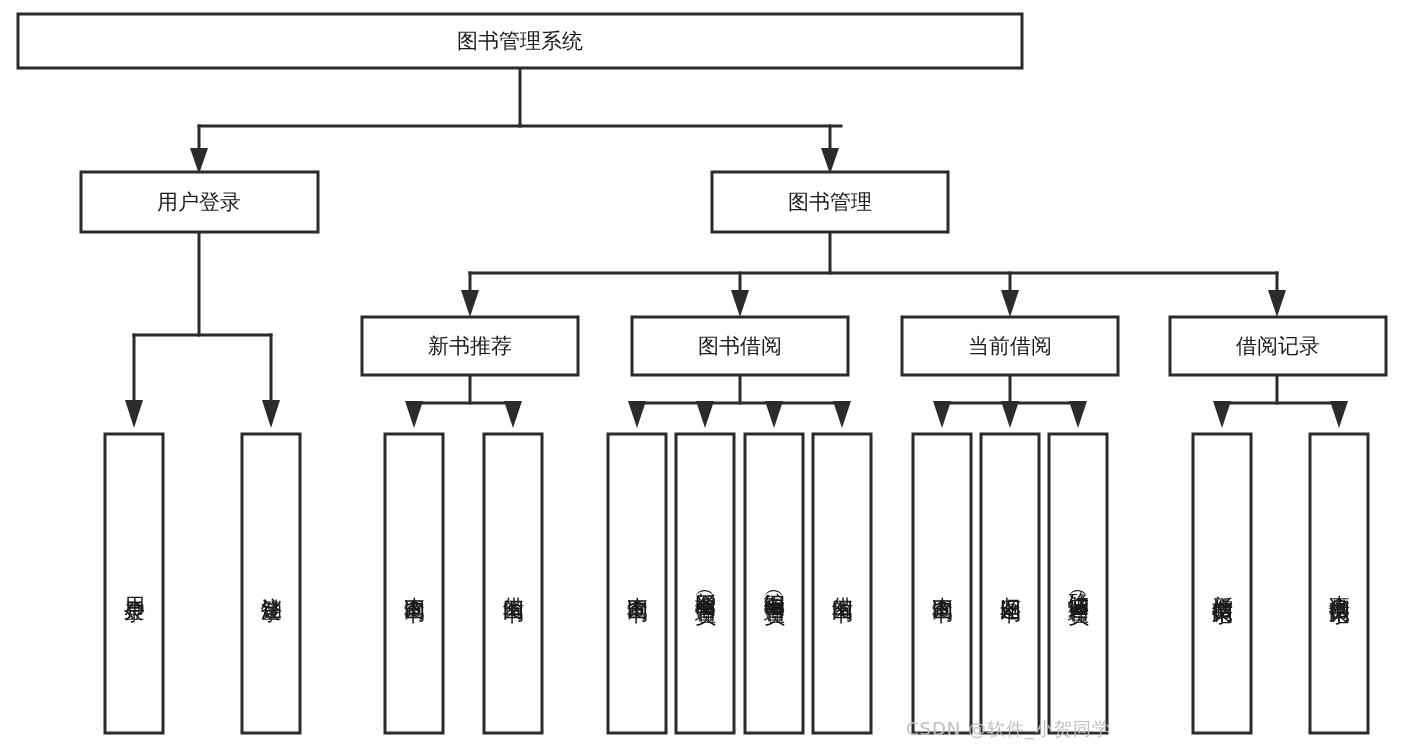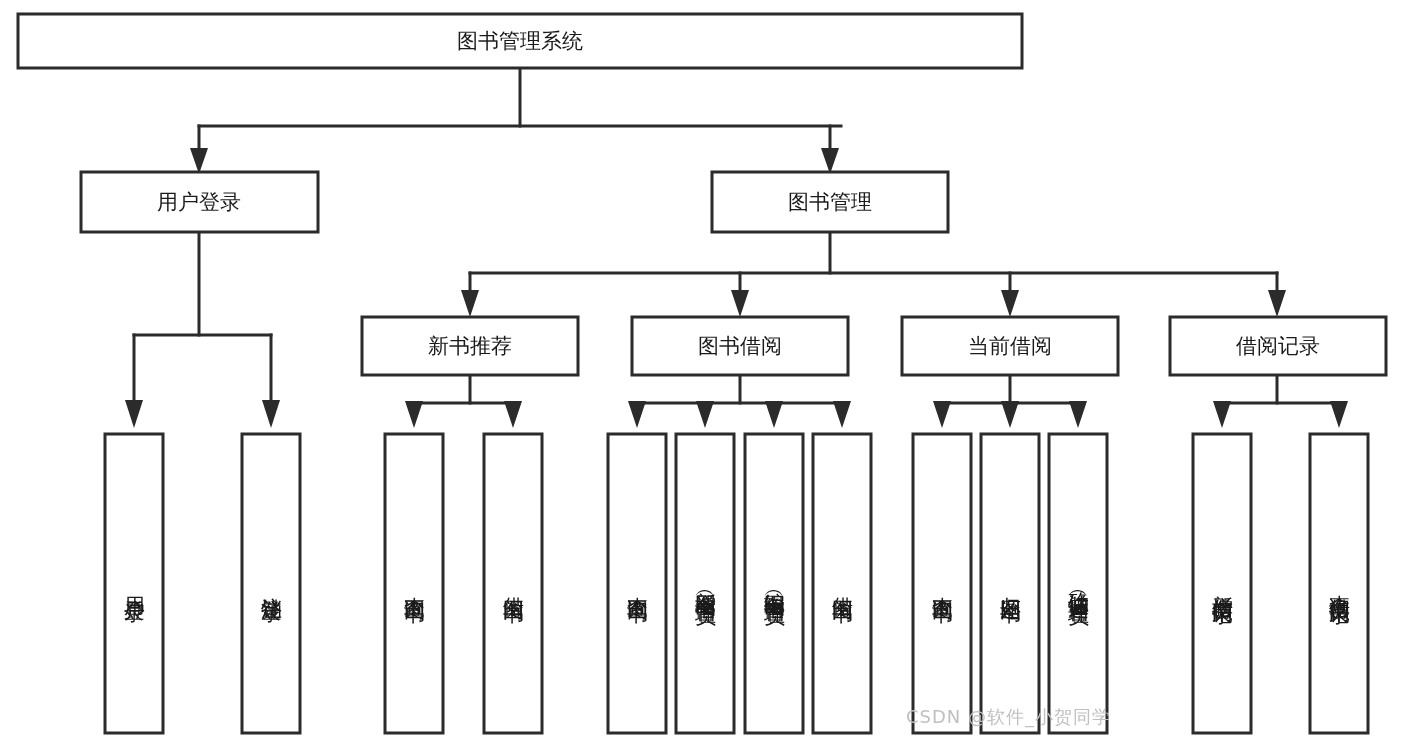--- a/index.html
+++ b/index.html
@@ -32,21 +32,21 @@
     font-size:21px;
     color:#1a1a1a;
     letter-spacing:2px;
     line-height:1;
     white-space:nowrap;
     pointer-events:none;
   }
   .watermark{
     position:absolute;
     right:8px;
-    bottom:18px;
+    bottom:6px;
     font-family:"DejaVu Sans","Liberation Sans",sans-serif;
     font-size:18px;
     color:#c0c0c0;
     letter-spacing:1px;
     white-space:nowrap;
   }
 </style>
 </head>
 <body>
 

